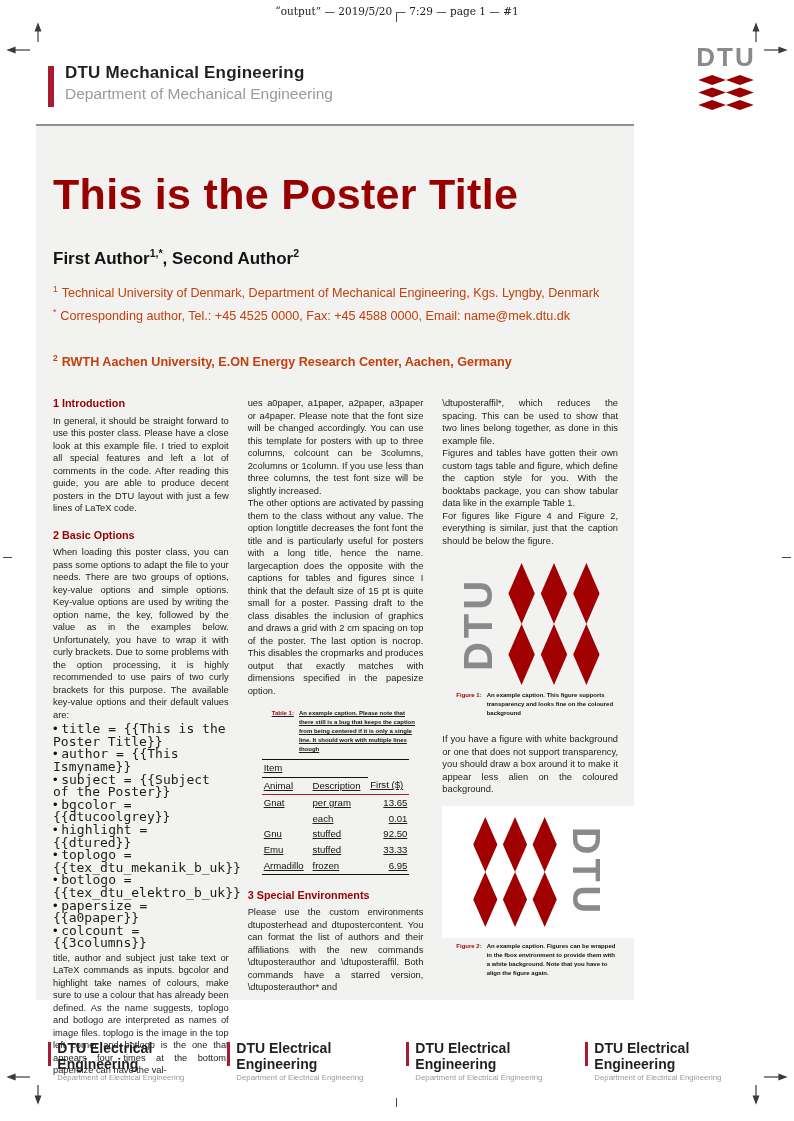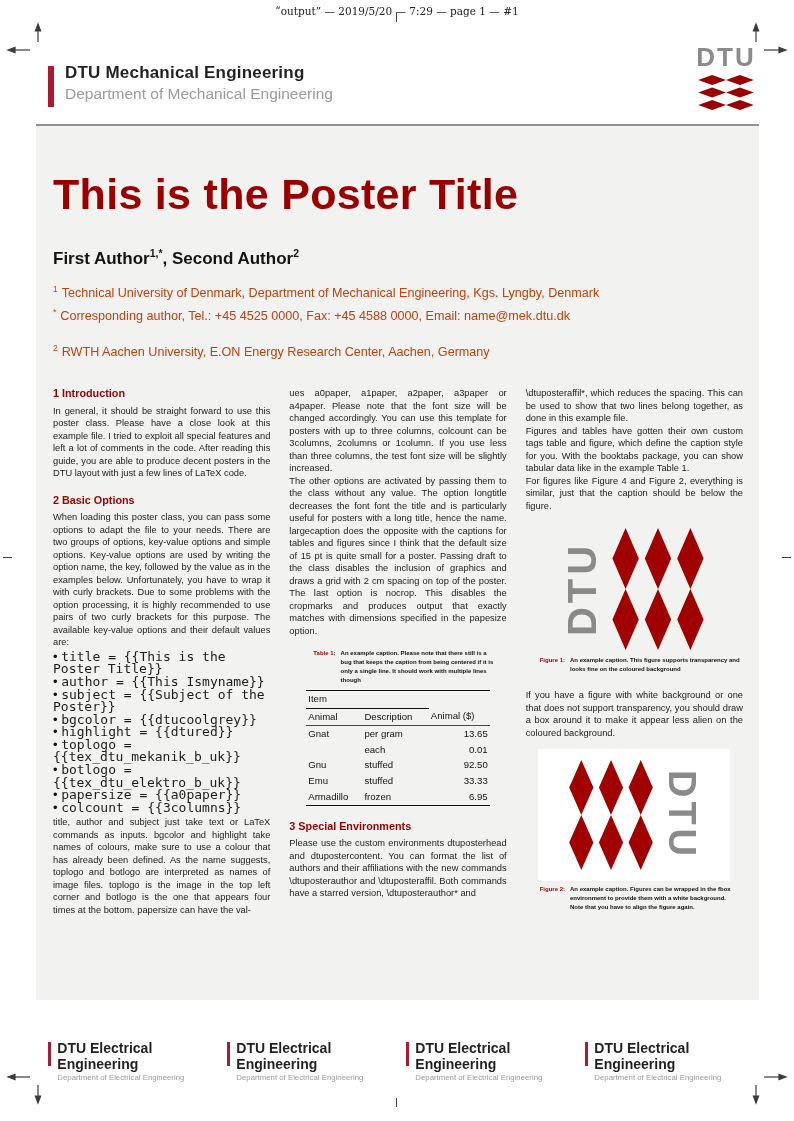--- a/index.html
+++ b/index.html
@@ -25,42 +25,42 @@
   .brand{position:absolute;top:63px;left:48px;display:flex;gap:11px;}
   .brand-bar{width:6px;height:41px;background:#a81b32;margin-top:3px;}
   .brand-l1{font-size:17px;font-weight:bold;color:#221f1f;letter-spacing:.2px;}
   .brand-l2{font-size:15.5px;color:#9a9a9a;margin-top:2px;}
 
   .dtu-corner{position:absolute;top:44px;right:37px;width:62px;text-align:center;}
   .dtu-corner-text{font-size:26px;font-weight:bold;color:#8a8a8a;letter-spacing:2px;line-height:1;}
   .dtu-corner svg{margin-top:4px;}
 
   
-  .poster{position:absolute;top:124px;left:36px;width:723px;height:876px;
+  .poster{position:absolute;top:124px;left:36px;width:598px;height:876px;
           background:#f2f2f0;border-top:2px solid #909090;box-sizing:border-box;}
   .title{margin:44px 0 0 17px;font-size:43px;font-weight:bold;color:#990000;letter-spacing:.3px;}
   .authors{margin:28px 0 0 17px;font-size:17px;font-weight:bold;color:#141414;}
   .authors sup{font-size:10.5px;}
   .affils{margin:11px 0 0 17px;font-size:12.6px;color:#c2410c;}
   .affil{line-height:19px;}
   .affil sup{font-size:8.5px;margin-right:4px;}
-  .affil.spaced{margin-top:13px;}
+  .affil.spaced{margin-top:23px;font-weight:bold;}
 
   .cols{display:flex;gap:19px;margin:25px 16px 0 17px;}
   .col{flex:1;min-width:0;font-size:9.3px;line-height:12.5px;text-align:justify;color:#1c1c1c;}
   .col p{margin:0;}
   h3.sec{font-size:10.8px;color:#990000;margin:0 0 5px 0;}
   h3.sec.later{margin-top:14px;}
 
   ul.opts{list-style:none;margin:2px 0;padding:0;
           font-family:"DejaVu Sans Mono",monospace;font-size:13px;line-height:12.6px;text-align:left;}
   ul.opts li::before{content:"\2022\00a0";font-family:"Liberation Sans",sans-serif;color:#111;}
 
   
-  .tblwrap{margin:12px 2px 4px 2px;}
+  .tblwrap{margin:12px 2px 4px 2px;text-decoration:underline;}
   .caption{display:flex;gap:5px;font-size:6px;line-height:9px;margin:0 6px 5px 22px;text-align:left;}
   .caption .lab{color:#990000;font-weight:bold;white-space:nowrap;}
   .caption .txt{color:#111;font-weight:bold;}
   table.ex{width:86%;margin:0 auto;border-collapse:collapse;font-size:9.6px;color:#111;
            border-top:1.6px solid #111;border-bottom:1.6px solid #111;}
   table.ex th{font-weight:normal;text-align:left;padding:2px 2px;}
   table.ex td{padding:1.6px 2px;}
   th.cmid{text-align:center;border-bottom:1px solid #111;}
   tr.headrow th{border-bottom:1px solid #b91c1c;}
   .num{text-align:right;}
@@ -199,21 +199,21 @@
           </div>
           <table class="ex">
             <thead>
               <tr>
                 <th colspan="2" class="cmid">Item</th>
                 <th></th>
               </tr>
               <tr class="headrow">
                 <th>Animal</th>
                 <th>Description</th>
-                <th class="num">Animal ($)</th>
+                <th class="num">First ($)</th>
               </tr>
             </thead>
             <tbody>
               <tr>
                 <td>Gnat</td>
                 <td>per gram</td>
                 <td class="num">13.65</td>
               </tr>
               <tr>
                 <td></td>

